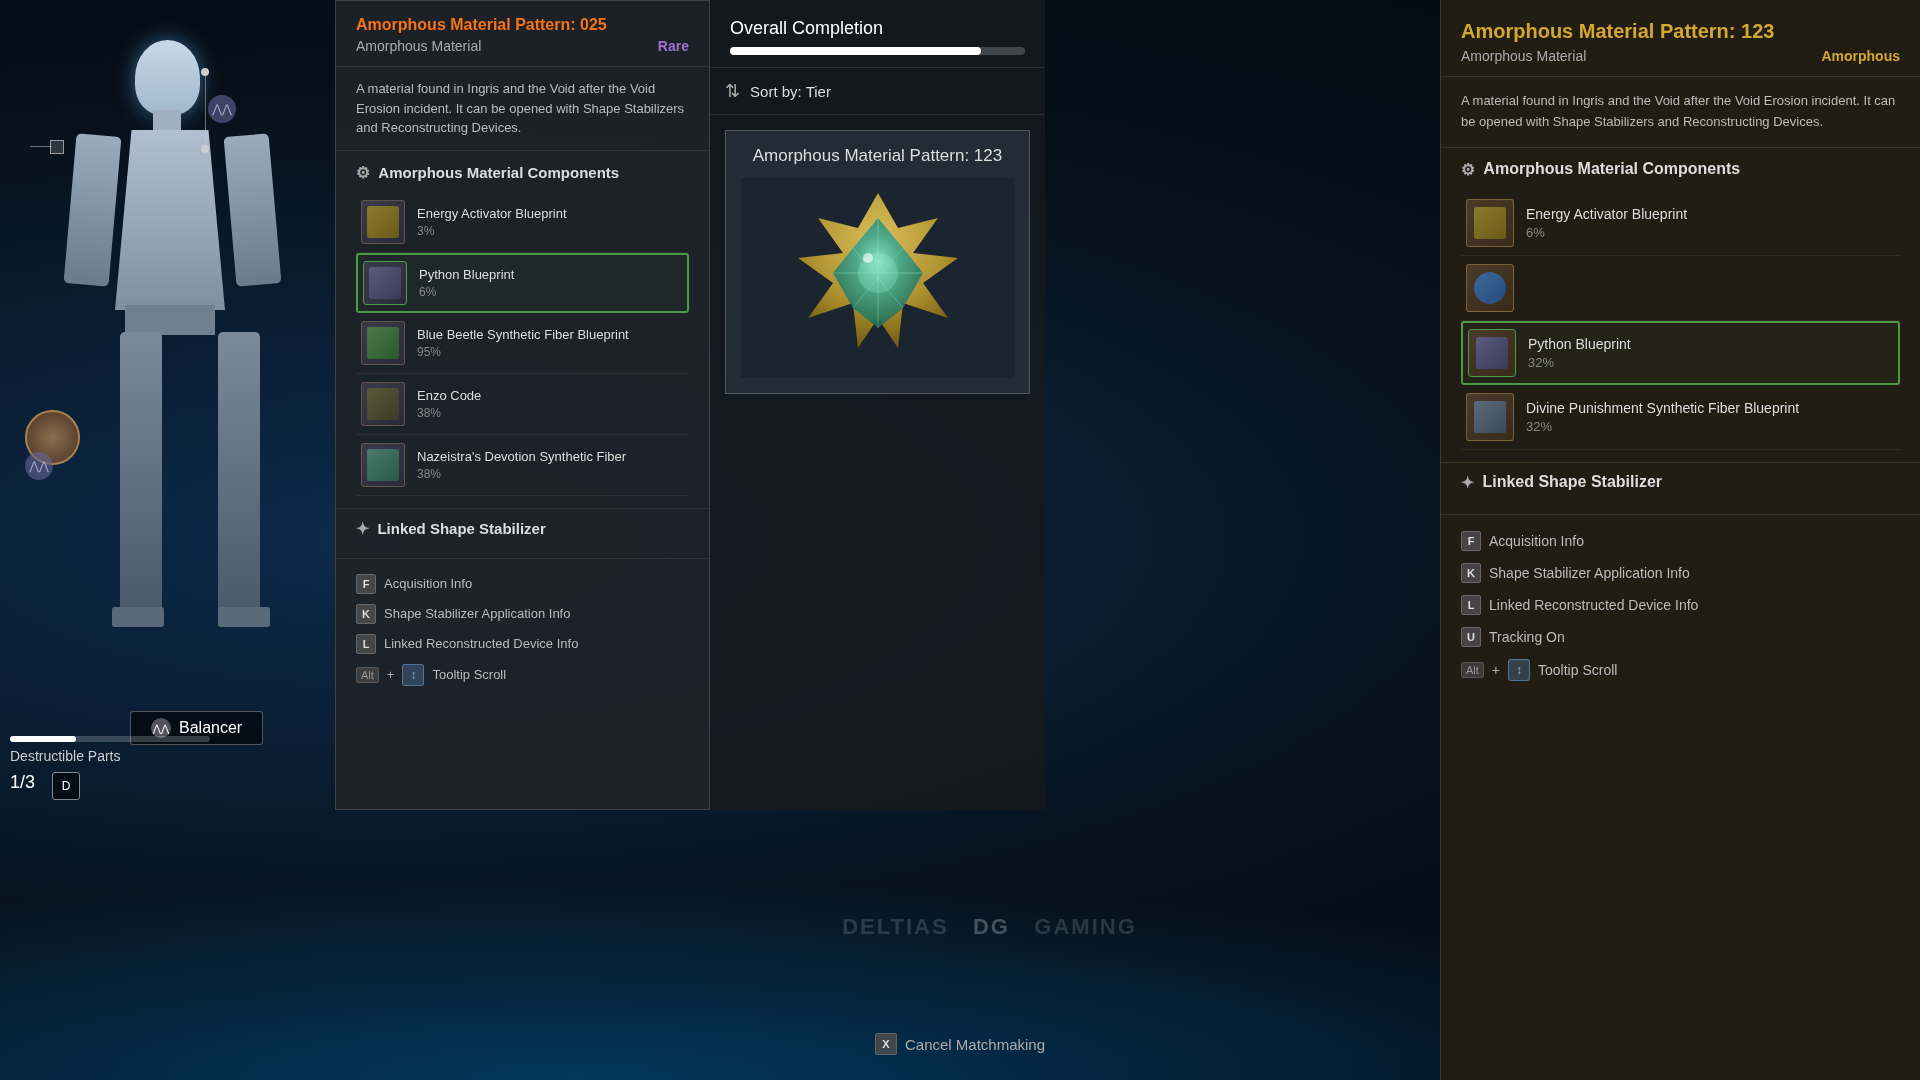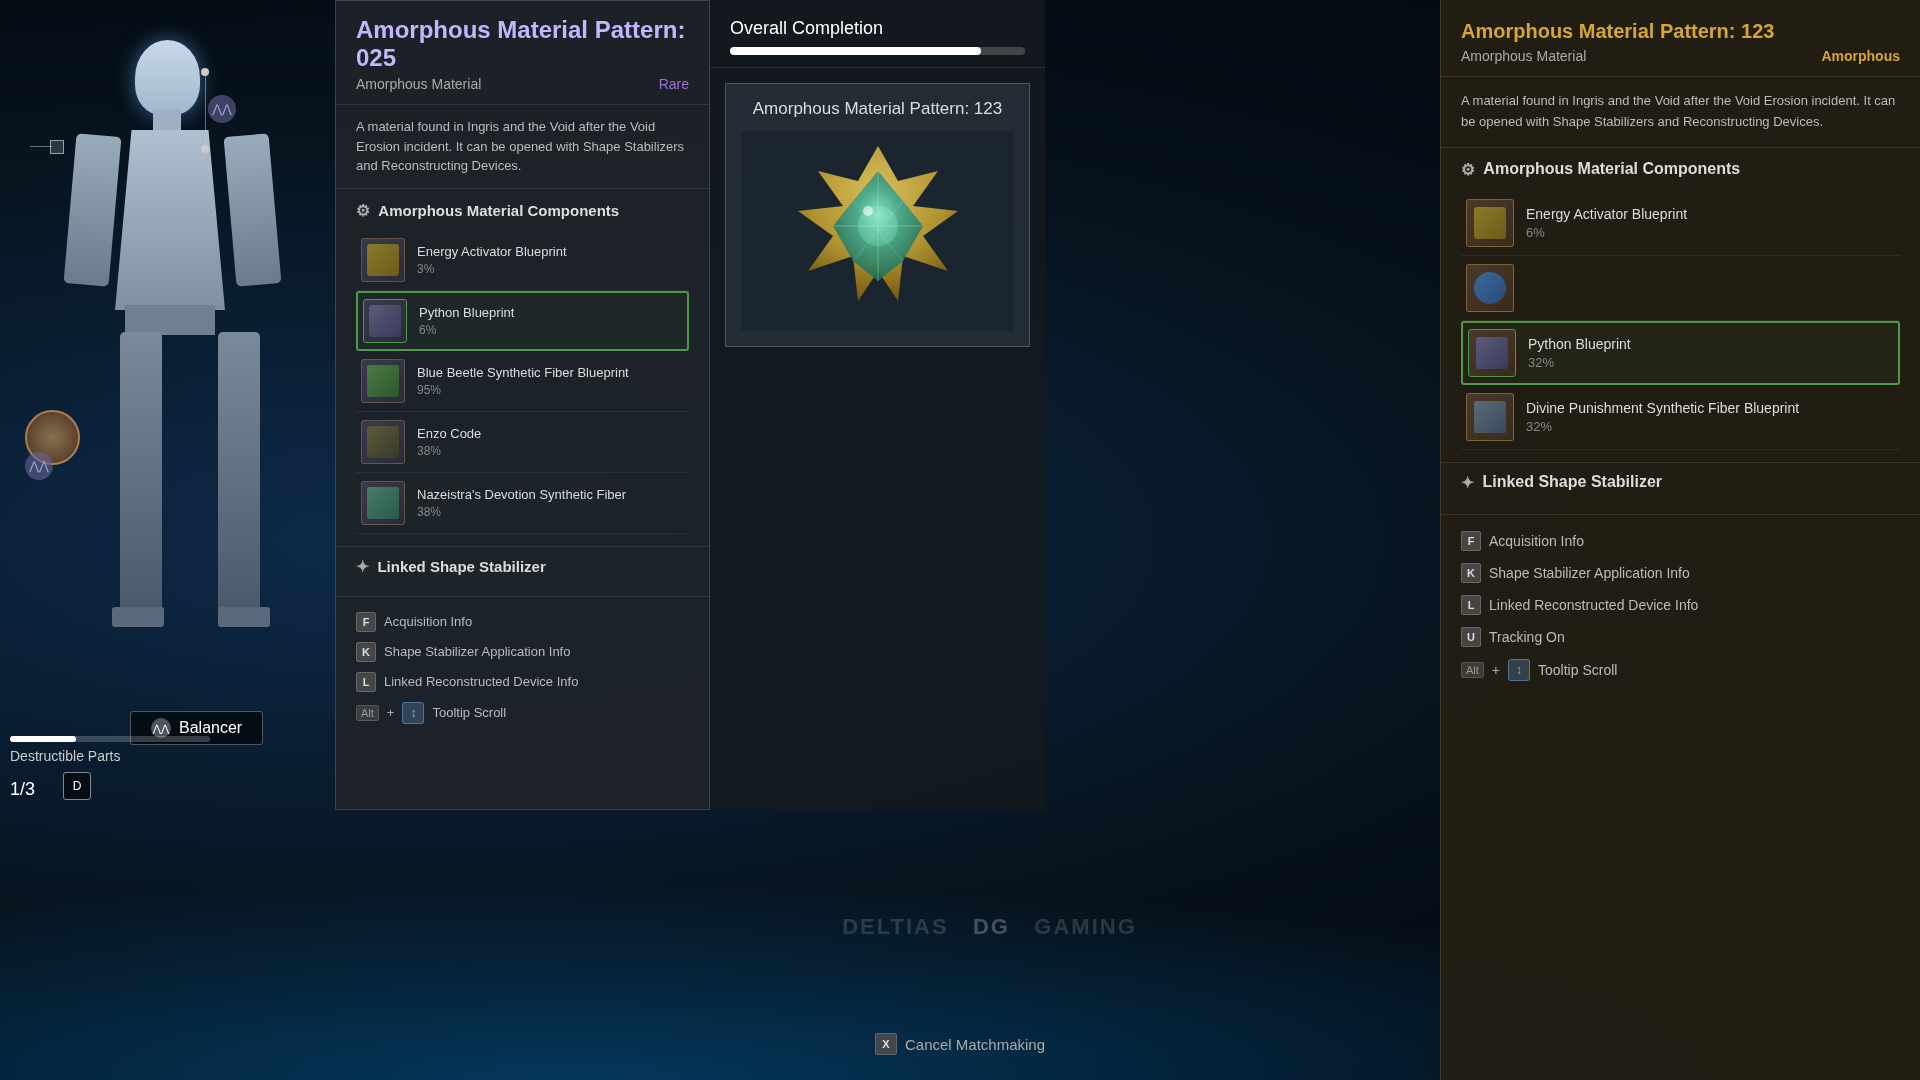--- a/index.html
+++ b/index.html
@@ -75,22 +75,22 @@
     }
 
     .parts-label {
       margin-bottom: 8px;
       color: #ccc;
       font-size: 14px;
     }
 
     .parts-counter {
       display: flex;
-      align-items: flex-end;
-      gap: 28px;
+      align-items: flex-start;
+      gap: 17px;
     }
 
     .parts-count {
       font-size: 18px;
       color: #fff;
     }
 
     .parts-btn {
       width: 28px;
       height: 28px;
@@ -128,41 +128,41 @@
       background: rgba(30, 35, 40, 0.95);
       border: 1px solid rgba(100,100,100,0.5);
     }
 
     .panel-header {
       padding: 15px 20px 12px;
       border-bottom: 1px solid rgba(100,100,100,0.3);
     }
 
     .pattern-title {
-      font-size: 24px;
-      color: #c4b5fd;
+      font-size: 16px;
+      color: #f97316;
       font-weight: bold;
       margin-bottom: 4px;
     }
 
     .pattern-subtitle {
       display: flex;
       justify-content: space-between;
       align-items: center;
     }
 
     .pattern-type {
       font-size: 14px;
       color: #aaa;
     }
 
     .rarity-badge {
       font-size: 14px;
       color: #a070d0;
-      font-weight: normal;
+      font-weight: bold;
     }
 
     .panel-description {
       padding: 12px 20px;
       font-size: 13px;
       color: #bbb;
       line-height: 1.5;
       border-bottom: 1px solid rgba(100,100,100,0.3);
     }
 
@@ -725,20 +725,24 @@
 </div>
 
 <div class="middle-panel">
   <div class="overall-completion-bar">
     <div class="completion-label">Overall Completion</div>
     <div class="completion-progress">
       <div class="completion-fill" style="width:85%;"></div>
     </div>
   </div>
 
+  <div class="sort-bar">
+    <span class="sort-icon sort-arrows"></span>
+    <span class="sort-label">Sort by: Tier</span>
+  </div>
 
   <div class="pattern-card">
     <div class="pattern-card-title">Amorphous Material Pattern: 123</div>
     <div class="pattern-image-container">
 
       <svg width="180" height="180" viewBox="0 0 180 180">
         <defs>
           <radialGradient id="crystalGrad" cx="50%" cy="40%" r="60%">
             <stop offset="0%" stop-color="#80e8d0"></stop>
             <stop offset="40%" stop-color="#40a890"></stop>

